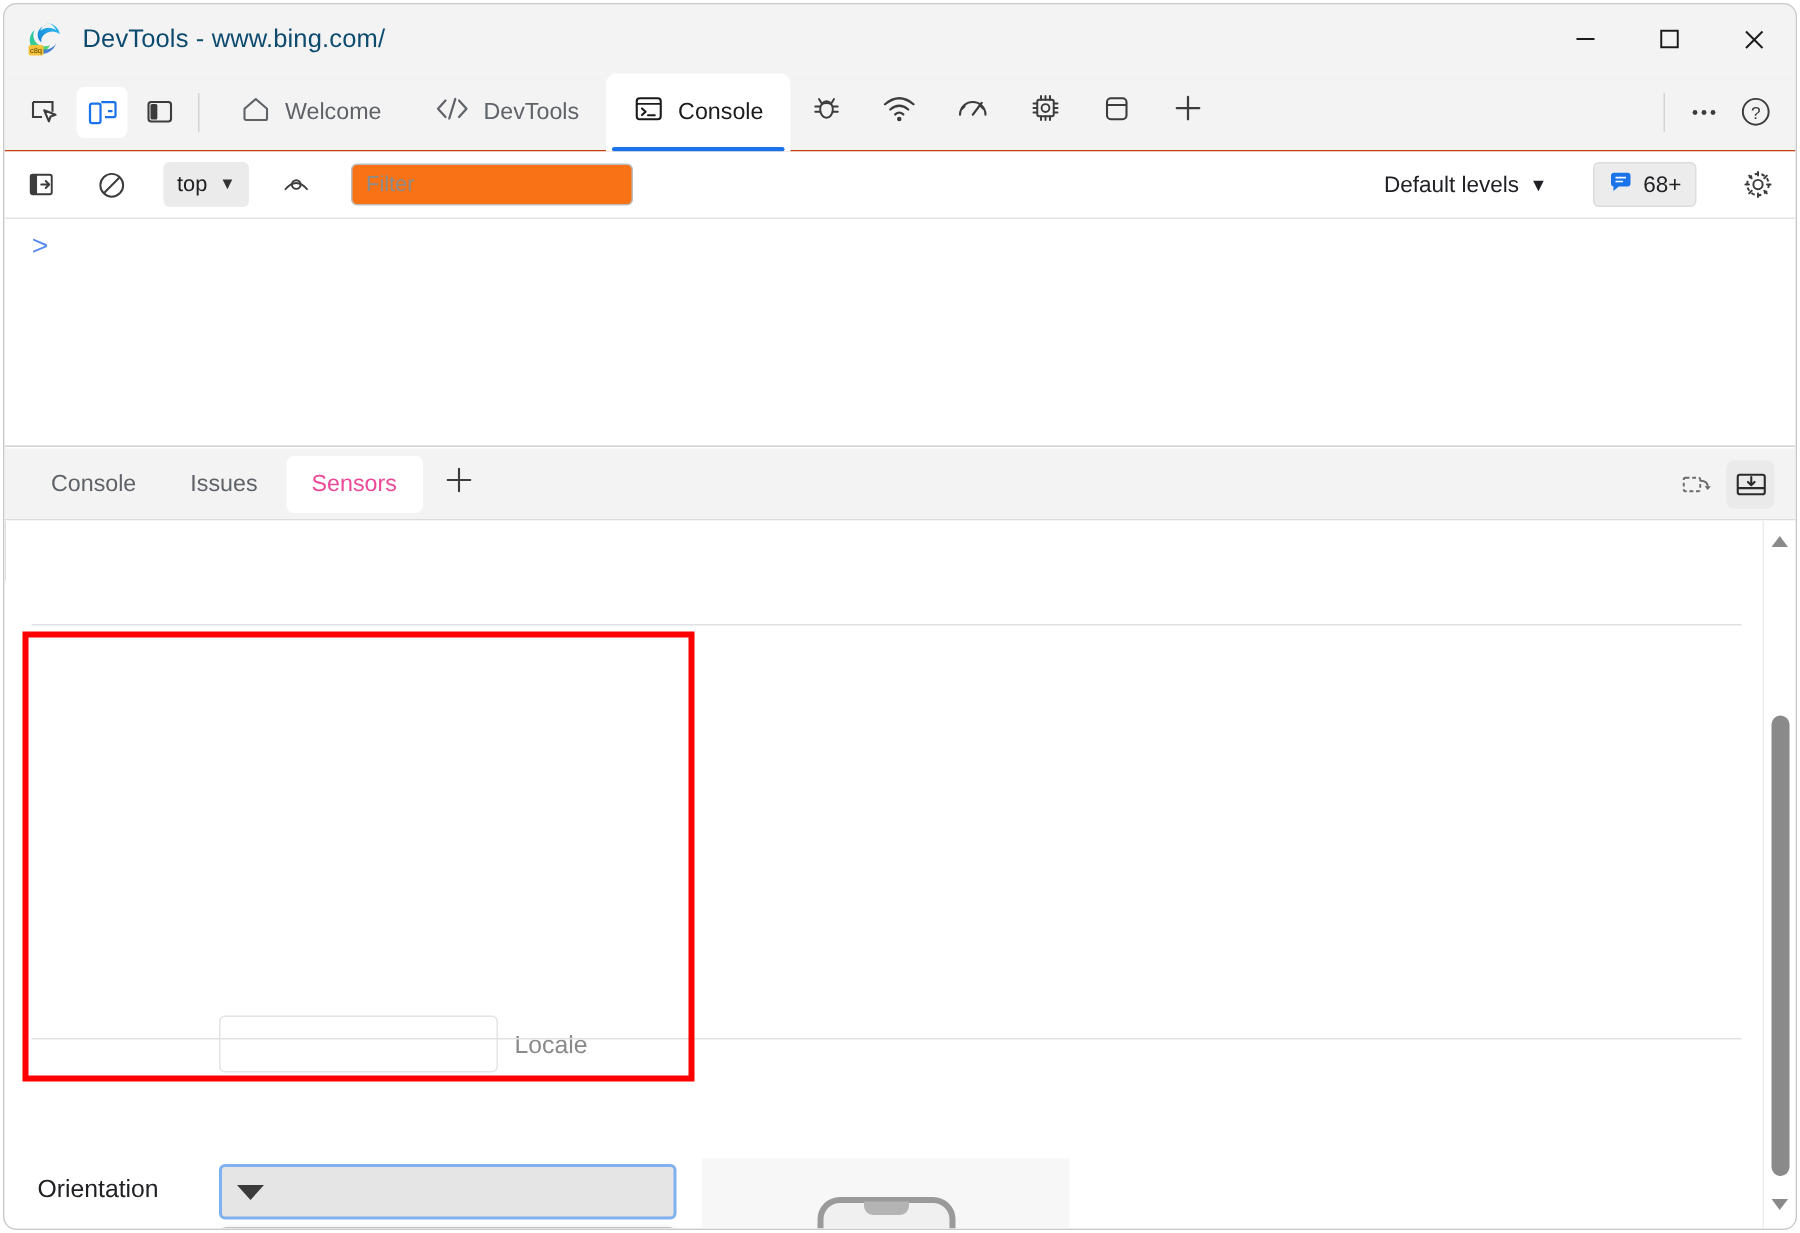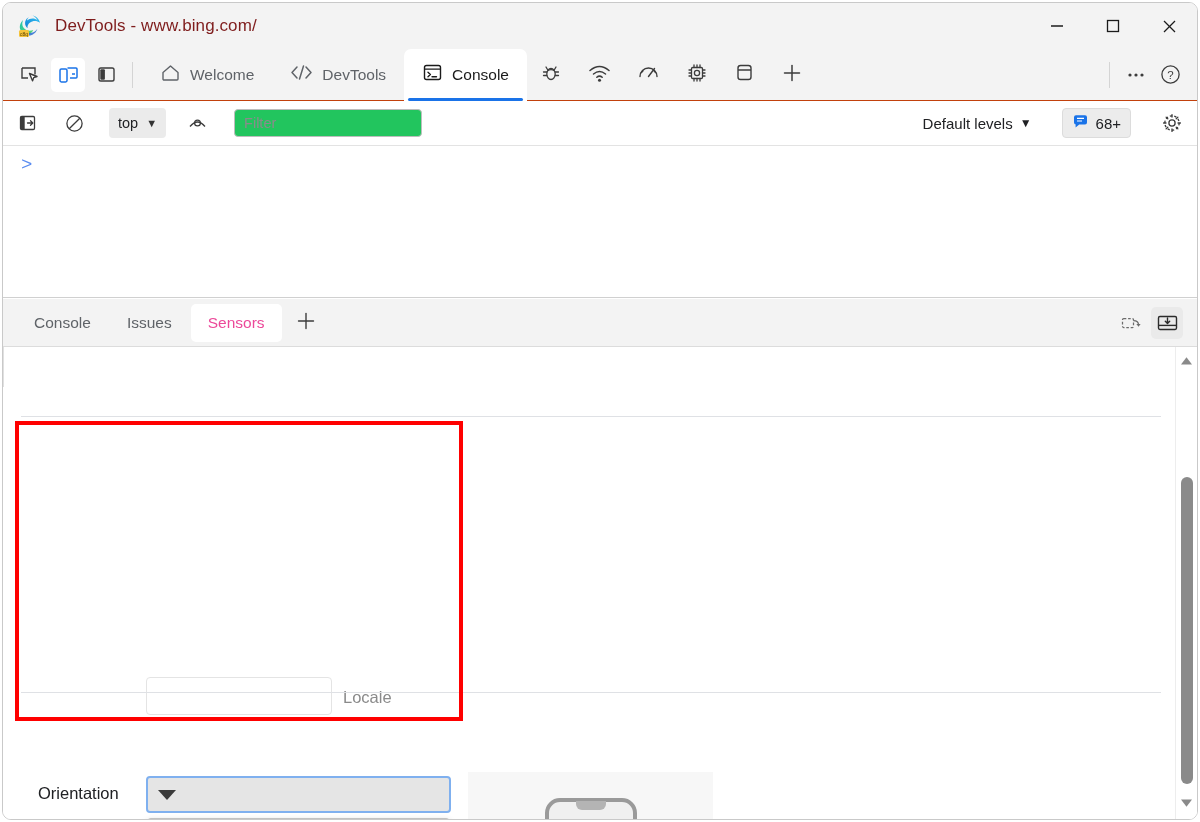--- a/index.html
+++ b/index.html
@@ -50,21 +50,21 @@
     min-width: 0;
   }
   .edge-logo {
     width: 26px; height: 26px;
     position: relative;
     flex: 0 0 auto;
     margin-right: 12px;
   }
   .title-text {
     font-size: 17px;
-    color: #7f1d1d;
+    color: #0c4a6e;
     white-space: nowrap;
     letter-spacing: 0.1px;
   }
   .win-controls {
     display: flex;
     align-items: stretch;
     height: 46px;
     flex: 0 0 auto;
   }
   .win-btn {
@@ -181,21 +181,21 @@
   }
   .filter-input {
     width: 188px;
     height: 28px;
     border: 1px solid #bdbdbd;
     border-radius: 4px;
     font-size: 14.5px;
     padding: 0 9px;
     box-sizing: border-box;
     color: #202124;
-    background: #22c55e;
+    background: #f97316;
     font-family: "Liberation Sans", sans-serif;
     margin-left: 6px;
   }
   .filter-input::placeholder { color: #8b8b8b; }
   .levels {
     margin-left: auto;
     display: flex;
     align-items: center;
     gap: 7px;
     font-size: 15px;
@@ -342,21 +342,20 @@
     border-radius: 5px;
   }
 
   
   .orient-label {
     position: absolute;
     left: 22px; top: 437px;
     font-size: 16.5px;
     color: #202124;
     white-space: nowrap;
-    margin-left: 13px;
   }
   .orient-select {
     position: absolute;
     left: 143px; top: 429px;
     width: 305px; height: 37px;
     background: #e5e5e5;
     border: 2px solid #7fb0ef;
     border-radius: 4px;
     box-sizing: border-box;
     display: flex;

